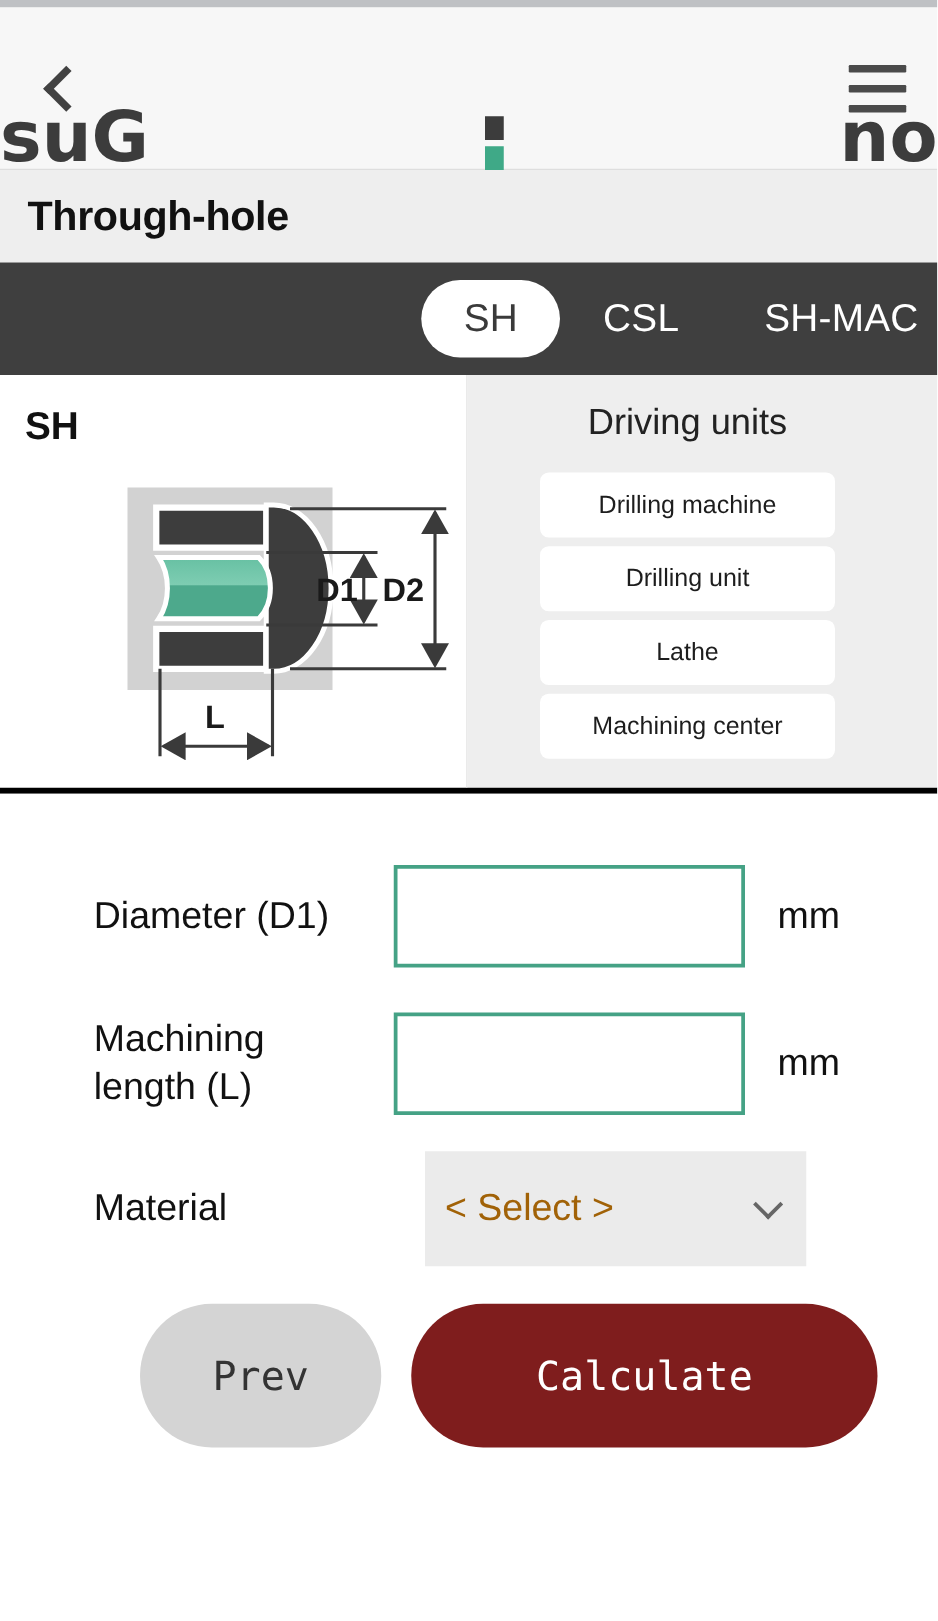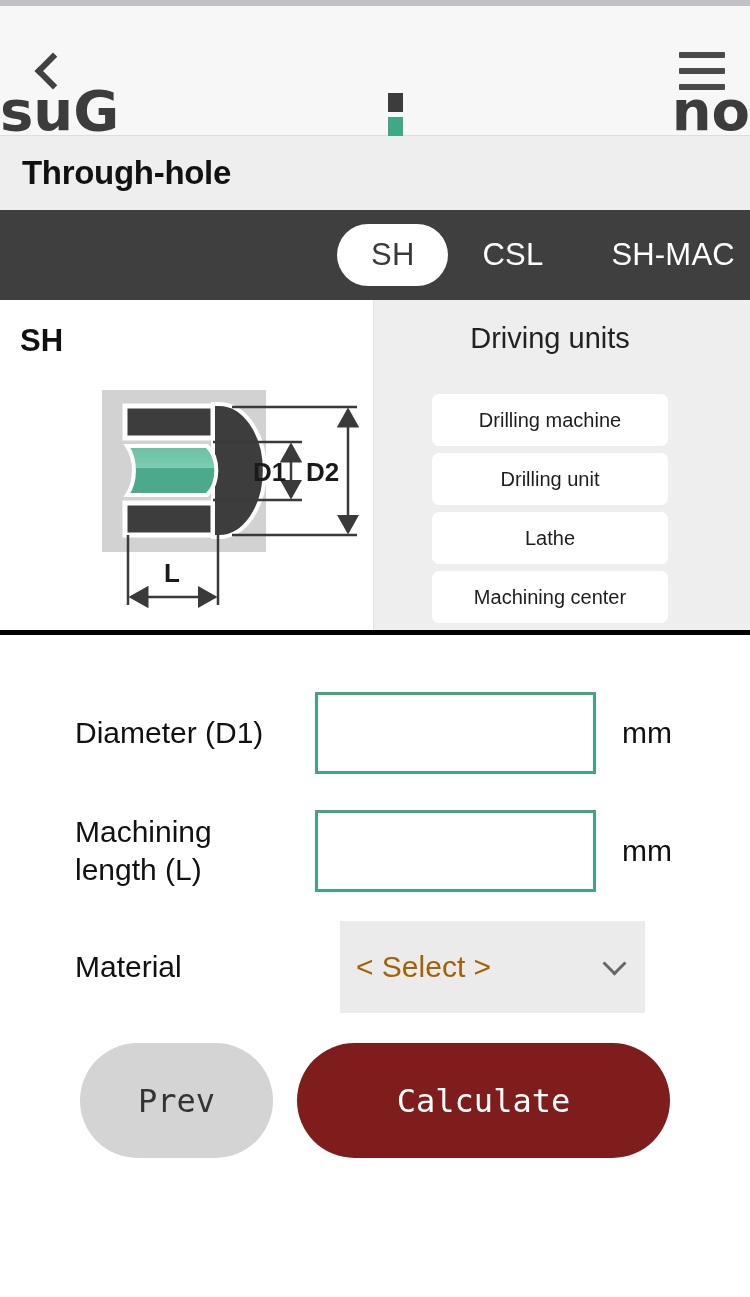--- a/index.html
+++ b/index.html
@@ -187,21 +187,20 @@
     height: 270px;
   }
 
   .units-panel {
     flex: 1;
     background: #eeeeee;
     padding: 22px 82px 0 58px;
     display: flex;
     flex-direction: column;
     align-items: stretch;
-    justify-content: space-between;
   }
   .units-title {
     font-size: 29px;
     color: #222222;
     text-align: center;
     margin-bottom: 23px;
   }
   .unit-btn {
     background: #ffffff;
     border-radius: 7px;
@@ -275,21 +274,21 @@
     margin-top: -12px;
     border-right: 3px solid #666666;
     border-bottom: 3px solid #666666;
     transform: rotate(45deg);
   }
 
   
   .actions {
     display: flex;
     align-items: center;
-    padding: 30px 0 0 80px;
+    padding: 30px 0 0 112px;
     gap: 24px;
   }
   .btn {
     border: none;
     border-radius: 60px;
     height: 115px;
     font-family: "DejaVu Sans Mono", monospace;
     cursor: pointer;
     letter-spacing: 0px;
   }

